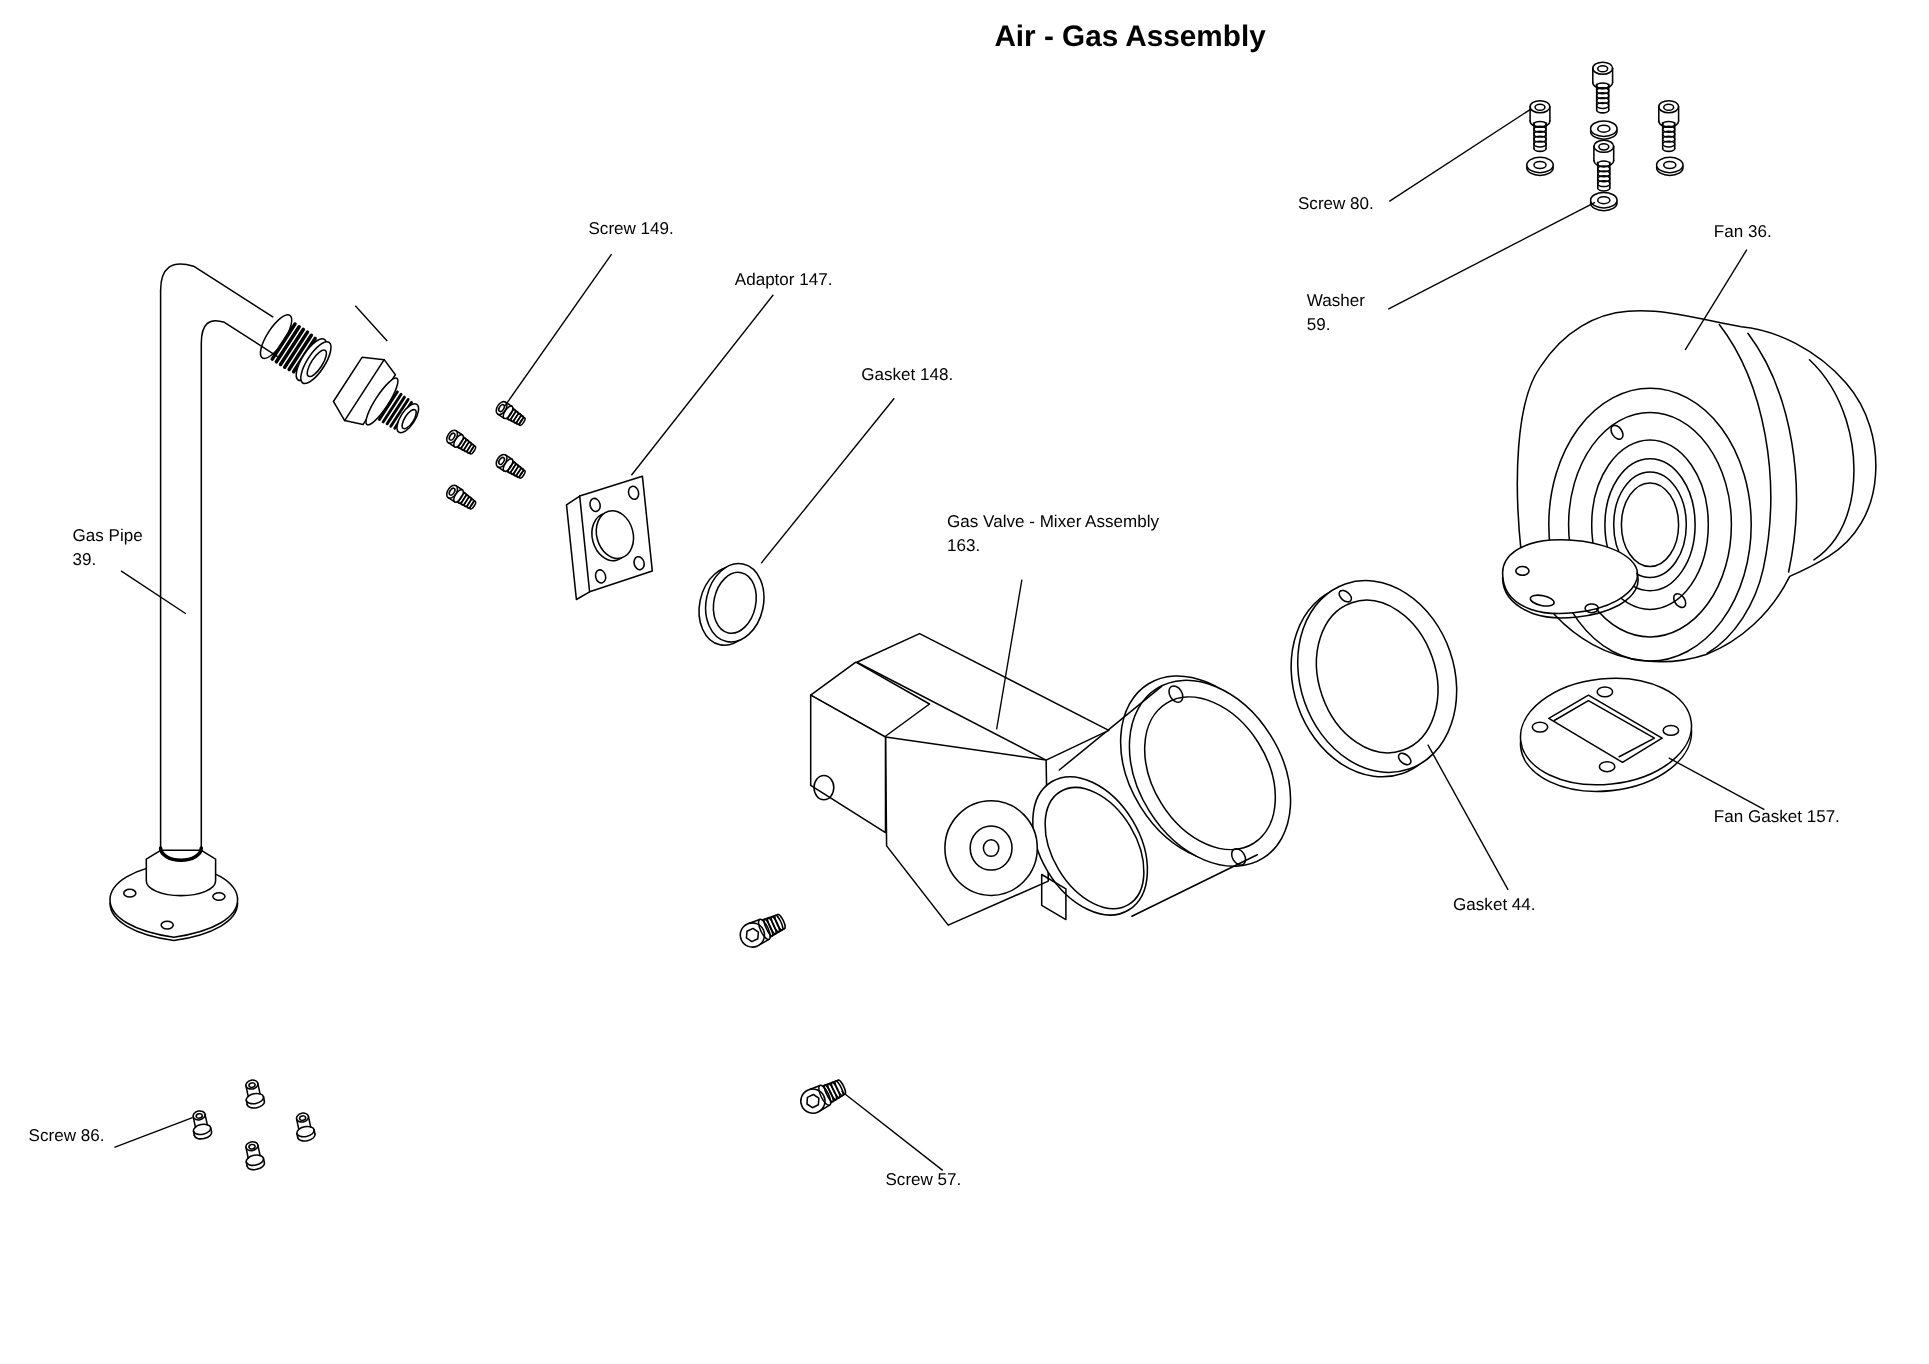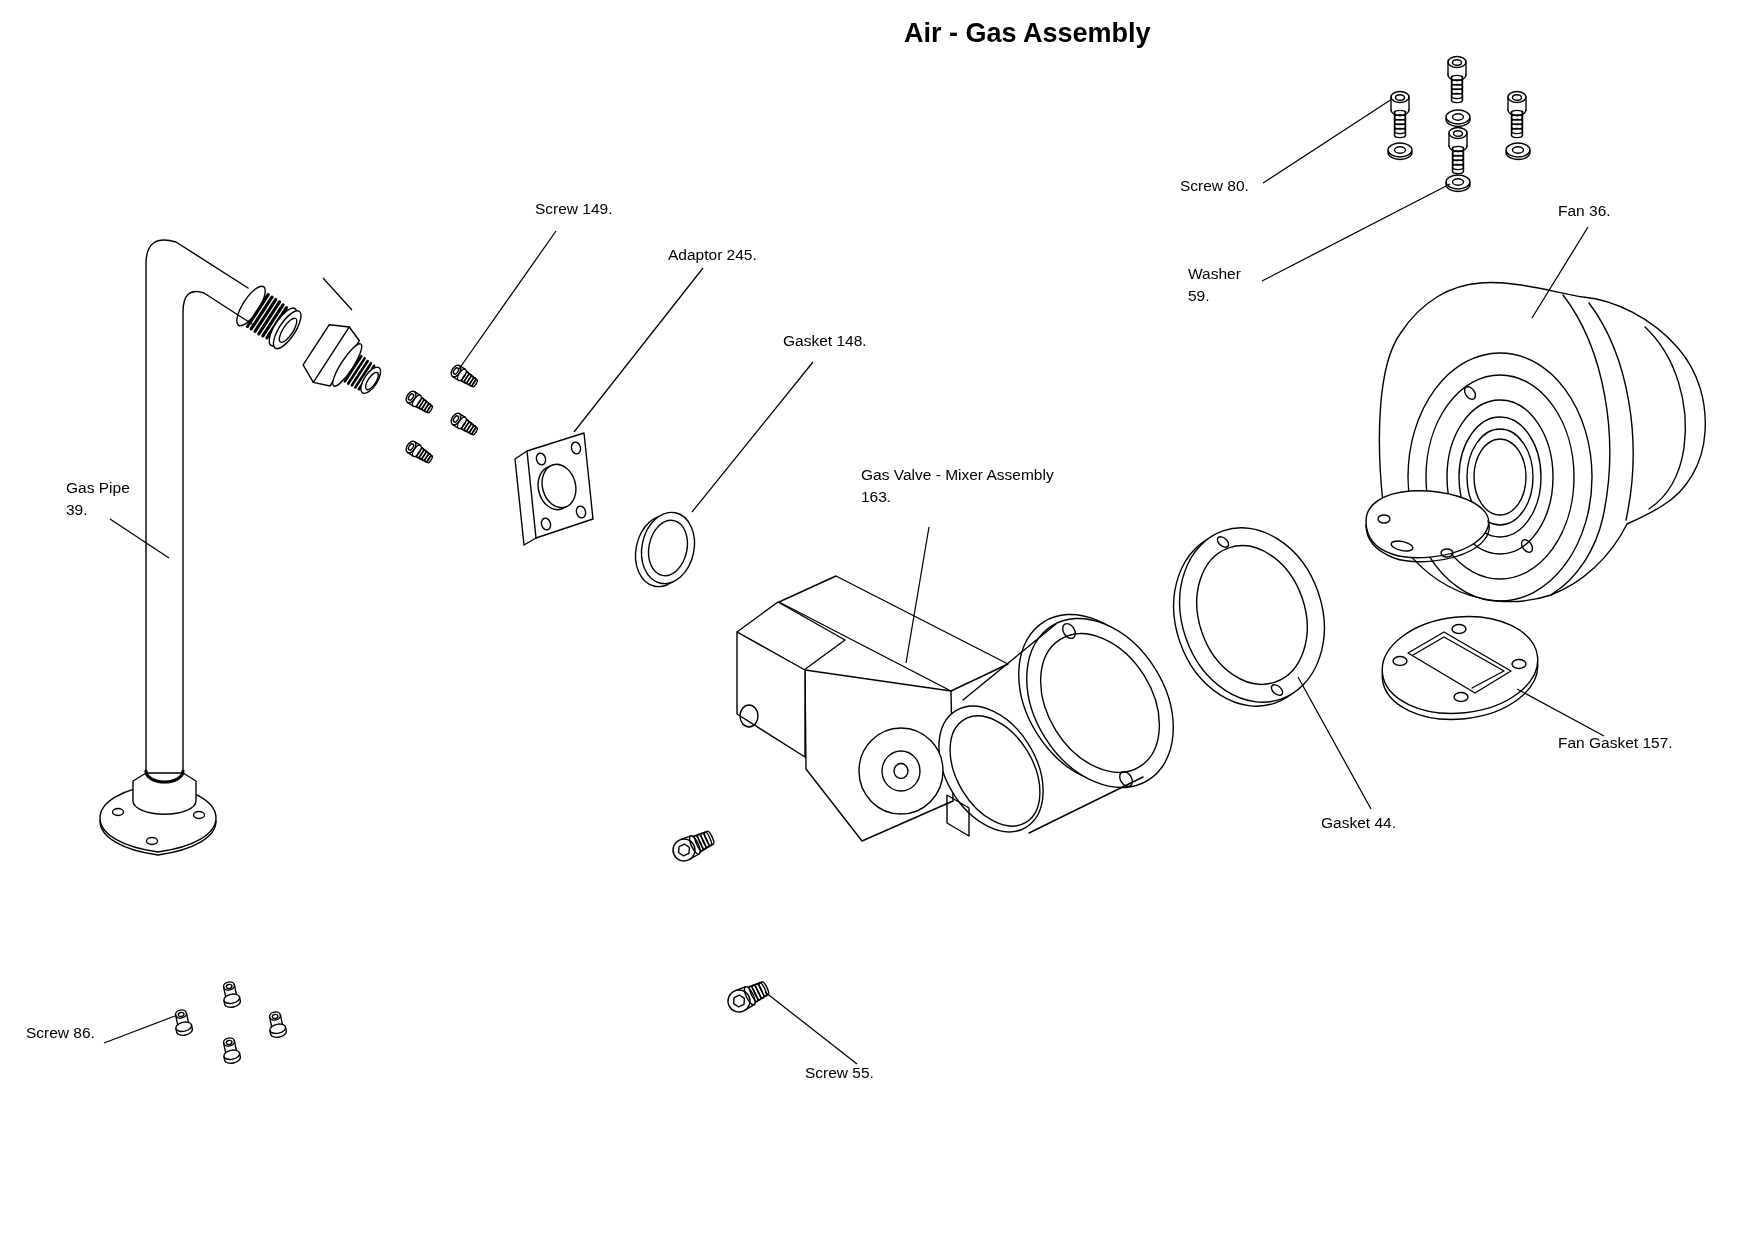--- a/index.html
+++ b/index.html
@@ -247,27 +247,27 @@
     <line class="ld" x1="1604" y1="736" x2="1517" y2="689"></line>
     <line class="ld" x1="1298" y1="677" x2="1371" y2="809"></line>
     <line class="ld" x1="104" y1="1043" x2="175" y2="1016"></line>
     <line class="ld" x1="765" y1="992" x2="857" y2="1064"></line>
     <line class="ld" x1="352" y1="310" x2="323" y2="278"></line>
   </g>
 </svg>
 
   <div class="title">Air - Gas Assembly</div>
   <div class="lbl" style="left:535px;top:198px">Screw 149.</div>
-  <div class="lbl" style="left:668px;top:244px">Adaptor 245.</div>
+  <div class="lbl" style="left:668px;top:244px">Adaptor 147.</div>
   <div class="lbl" style="left:783px;top:330px">Gasket 148.</div>
   <div class="lbl" style="left:66px;top:477px">Gas Pipe
 39.</div>
   <div class="lbl" style="left:1180px;top:175px">Screw 80.</div>
   <div class="lbl" style="left:1188px;top:263px">Washer
 59.</div>
   <div class="lbl" style="left:1558px;top:200px">Fan 36.</div>
   <div class="lbl" style="left:861px;top:464px">Gas Valve - Mixer Assembly
 163.</div>
   <div class="lbl" style="left:1558px;top:732px">Fan Gasket 157.</div>
   <div class="lbl" style="left:1321px;top:812px">Gasket 44.</div>
   <div class="lbl" style="left:26px;top:1022px">Screw 86.</div>
-  <div class="lbl" style="left:805px;top:1062px">Screw 55.</div>
+  <div class="lbl" style="left:805px;top:1062px">Screw 57.</div>
 </div>
 
 </body></html>

